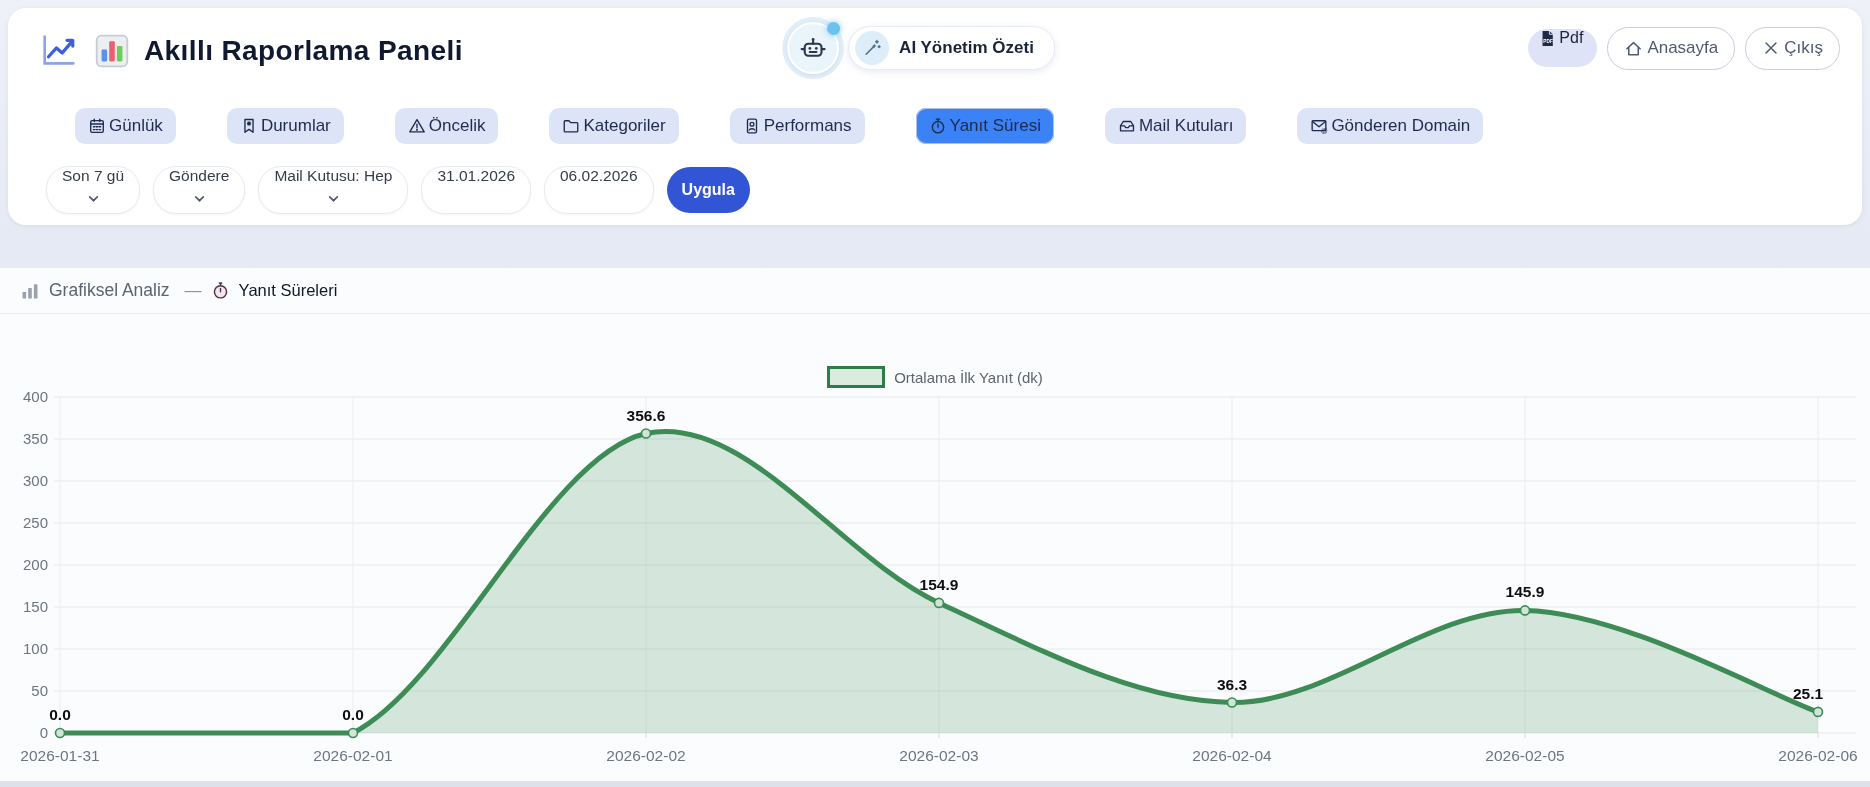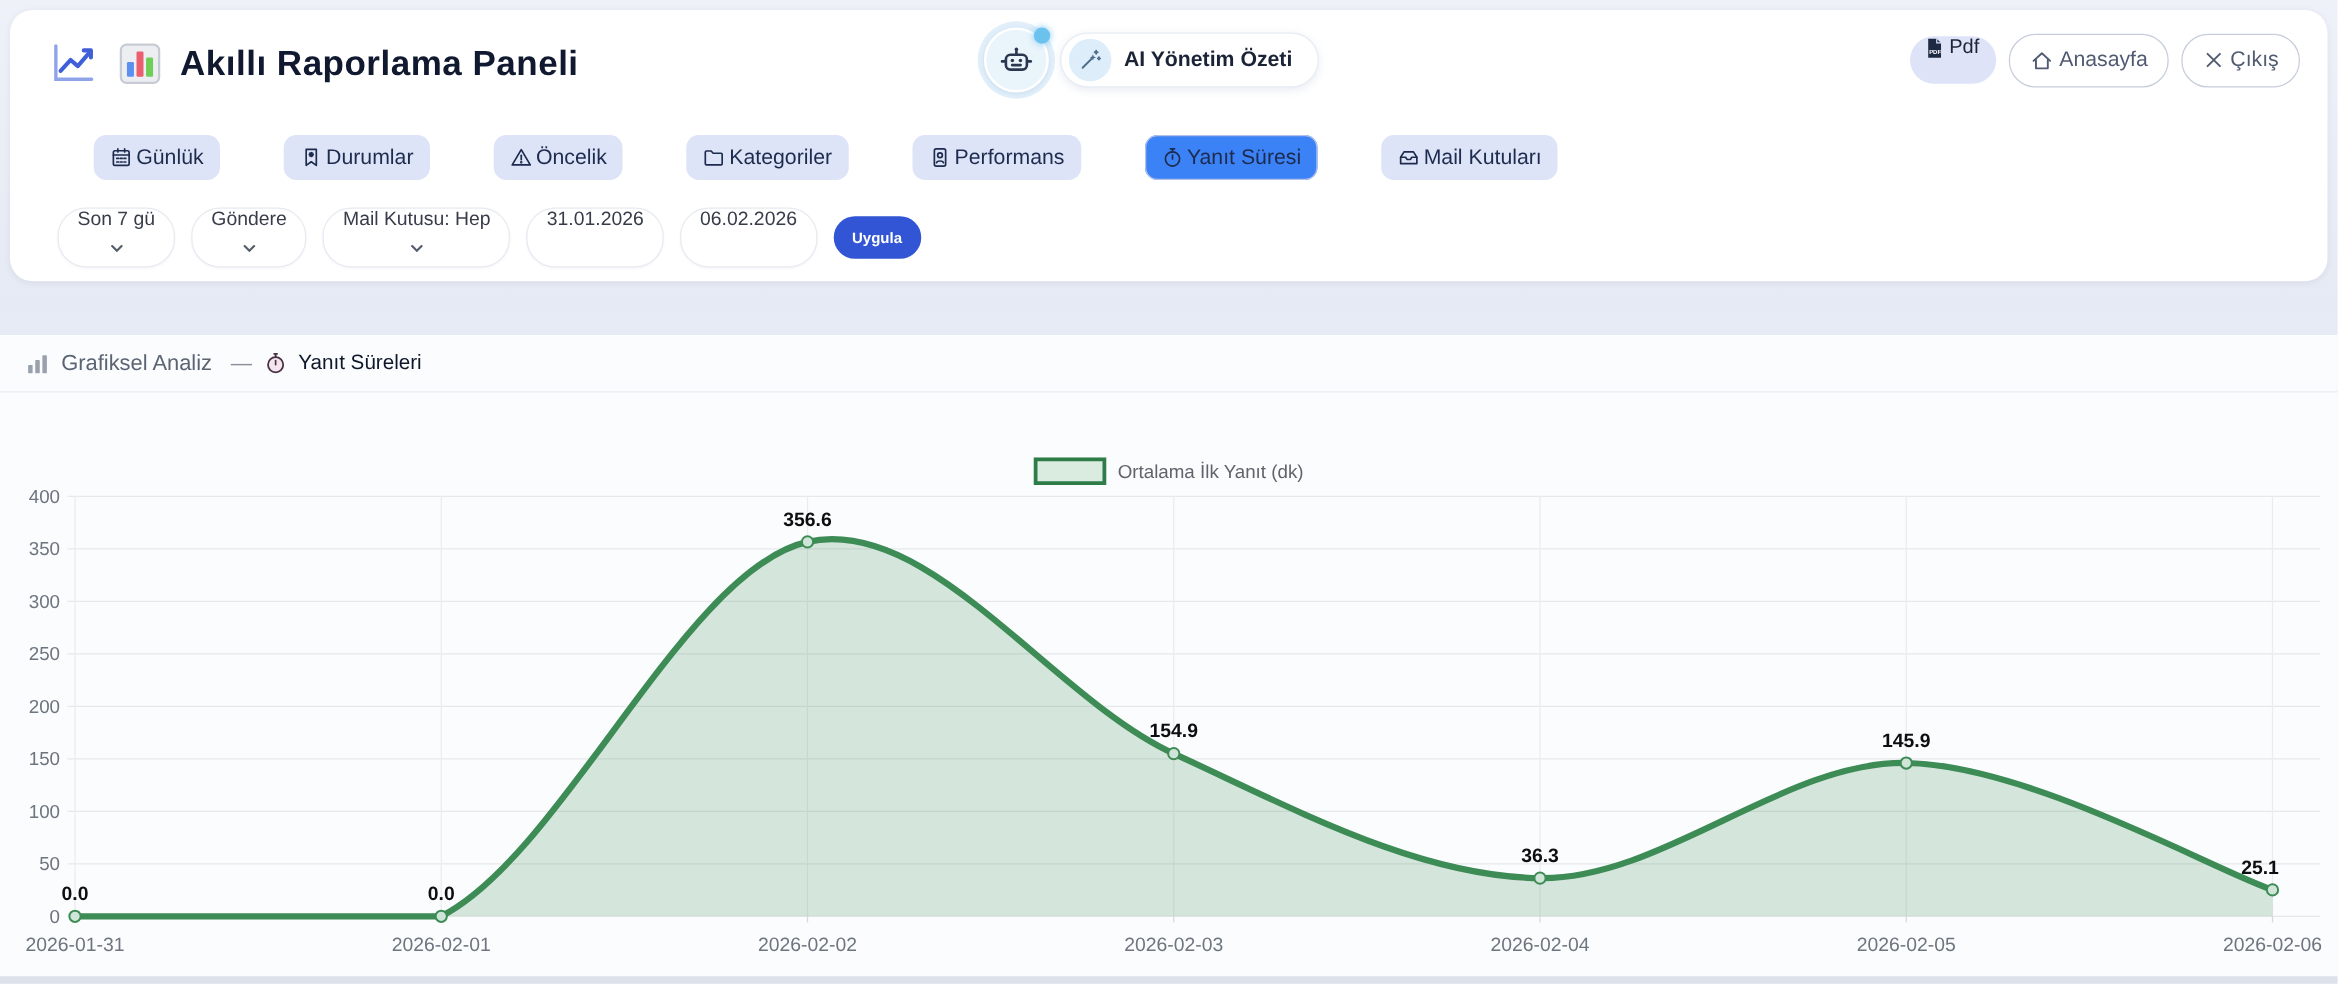--- a/index.html
+++ b/index.html
@@ -54,22 +54,22 @@
   .tab-icon{display:inline-flex;width:18px;height:18px;}
   
   .filters-row{position:absolute;left:38px;top:158px;display:flex;gap:13px;align-items:center;}
   .filter-pill{
     height:46px;border-radius:23px;background:#ffffff;border:1px solid #e8eaf1;
     box-shadow:0 1px 2px rgba(40,60,110,.05);
     display:flex;align-items:center;gap:7px;padding:0 15px;font-size:15.5px;color:#363c49;cursor:pointer;white-space:nowrap;flex-direction:column;
   }
   .chev{display:inline-flex;width:13px;height:13px;color:#555d6b;}
   .apply-btn{
-    height:34px;border:none;border-radius:23px;background:#3155d4;color:#ffffff;
-    font-size:12px;font-weight:700;padding:0 15px;cursor:pointer;font-family:inherit;
+    height:46px;border:none;border-radius:23px;background:#3155d4;color:#ffffff;
+    font-size:16px;font-weight:700;padding:0 15px;cursor:pointer;font-family:inherit;
   }
   
   .chart-section{
     position:absolute;left:0;top:268px;width:1870px;height:519px;background:#fbfcfe;
   }
   .section-header{
     height:45px;display:flex;align-items:center;gap:9px;padding-left:20px;
     border-bottom:1px solid #e9ecf2;
   }
   .section-title{font-size:17.5px;color:#5b6472;}
@@ -231,20 +231,30 @@
         <span>Yanıt Süresi</span>
       </button>
       <button class="tab">
         <span class="tab-icon">
           <svg viewBox="0 0 20 20" width="18" height="18" fill="none" stroke="currentColor" stroke-width="1.5" stroke-linecap="round" stroke-linejoin="round">
             <path d="M2.8 9.8l3-4.8h8.4l3 4.8v5.6H2.8z"></path>
             <path d="M2.8 9.8h4.4l1.4 2h2.8l1.4-2h4.4"></path>
           </svg>
         </span>
         <span>Mail Kutuları</span>
+      </button>
+      <button class="tab">
+        <span class="tab-icon">
+          <svg viewBox="0 0 20 20" width="18" height="18" fill="none" stroke="currentColor" stroke-width="1.5" stroke-linecap="round" stroke-linejoin="round">
+            <rect x="2.4" y="4.2" width="15.2" height="11" rx="1"></rect>
+            <path d="M2.8 5l7.2 5.8L17.2 5"></path>
+            <text x="12.2" y="18" font-size="7.5" fill="currentColor" stroke="none" font-weight="bold">@</text>
+          </svg>
+        </span>
+        <span>Gönderen Domain</span>
       </button>
     </div>
 
   <div class="filters-row">
     <div class="filter-pill">
       <span>Son 7 gü</span>
       <span class="chev">
         <svg viewBox="0 0 12 12" width="13" height="13" fill="none" stroke="#555d6b" stroke-width="1.6" stroke-linecap="round">
             <path d="M2.5 4.5L6 8l3.5-3.5"></path>
           </svg>

